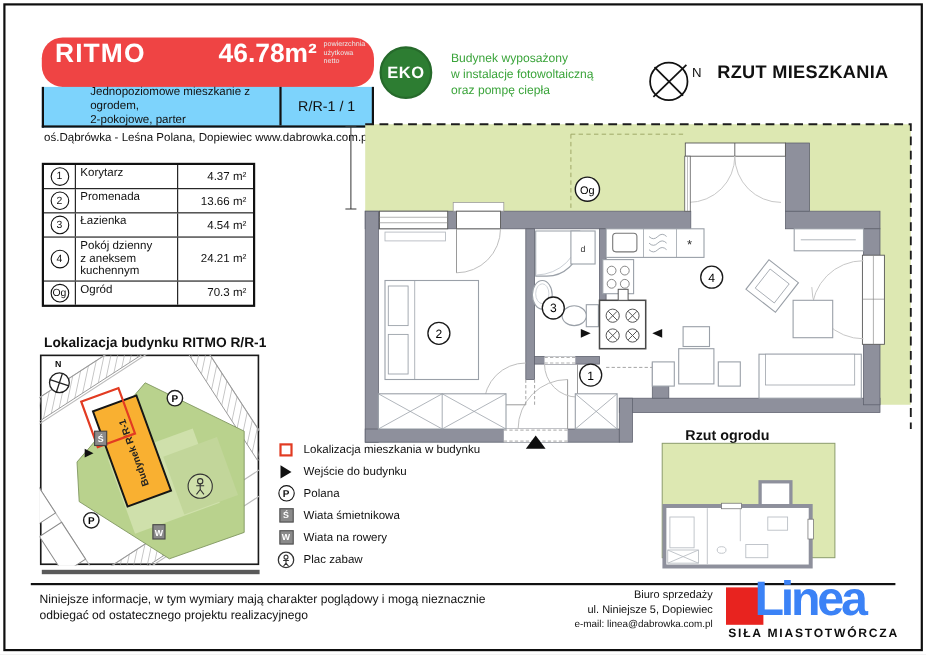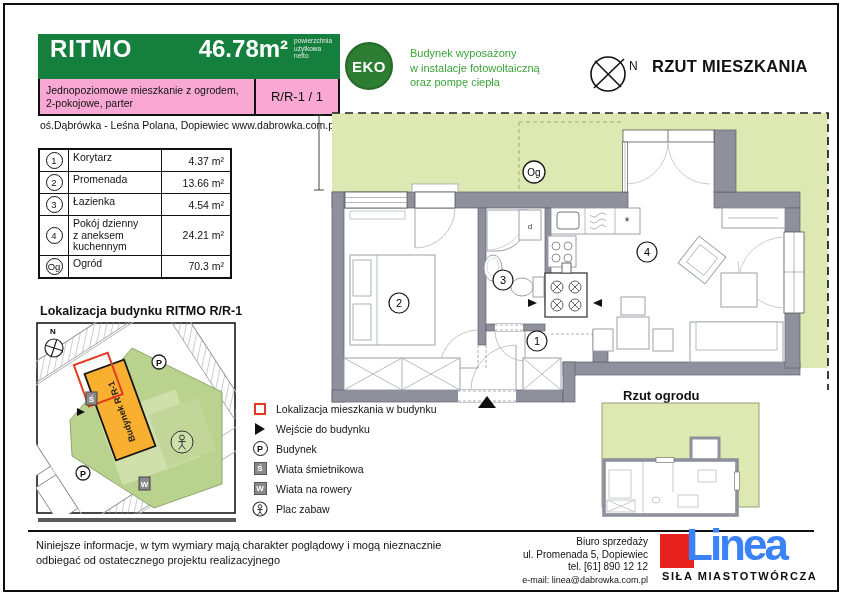--- a/index.html
+++ b/index.html
@@ -3,25 +3,25 @@
 <meta charset="utf-8">
 <style>
   html,body{margin:0;padding:0;background:#e9e9e9;}
   #page{position:relative;width:842px;height:595px;background:#fff;margin:0 auto;
         font-family:"Liberation Sans",sans-serif;color:#111;overflow:hidden;}
   .abs{position:absolute;}
   .frame{position:absolute;inset:3px;border:2px solid #0e0e0e;pointer-events:none;}
 
   
   .hdrbox{left:38px;top:34px;width:302px;}
-  .hdrblack{height:45px;background:#15803d;color:#fff;display:flex;align-items:center;padding:0 8px 16px 12px;box-sizing:border-box;}
+  .hdrblack{height:45px;background:#ef4444;color:#fff;display:flex;align-items:center;padding:0 8px 16px 12px;box-sizing:border-box;border-radius:19px;}
   .brand{font-size:24px;font-weight:bold;letter-spacing:1px;}
   .bigarea{font-size:24px;font-weight:bold;margin-left:auto;}
   .areanote{font-size:6.5px;line-height:7.5px;margin-left:6px;color:#e8e8e8;}
-  .hdrwhite{height:37px;border:2px solid #111;border-top:none;display:flex;box-sizing:border-box;background:#f9a8d4;}
+  .hdrwhite{height:37px;border:2px solid #111;border-top:none;display:flex;box-sizing:border-box;background:#7dd3fc;padding-left:36px;}
   .hdesc{flex:1;padding:4px 6px;font-size:10.5px;line-height:13px;display:flex;flex-direction:column;justify-content:center;}
   .hcode{width:82px;border-left:2px solid #111;display:flex;align-items:center;justify-content:center;font-size:13px;}
   .addrrow{left:38px;top:119px;width:302px;font-size:10.5px;}
   .addr{position:absolute;left:2px;top:0;}
   .www{position:absolute;left:194px;top:0;}
 
   
   .eko{left:345px;top:42px;width:48px;height:48px;border-radius:50%;background:#2d7d32;
        color:#fff;display:flex;align-items:center;justify-content:center;font-size:15px;font-weight:bold;
        border:2px solid #266a2b;box-sizing:border-box;letter-spacing:.5px;}
@@ -224,21 +224,21 @@
     <div class="litem">
       <span class="lic">
           <span class="tri"></span>
         </span>
       <span class="llabel">Wejście do budynku</span>
     </div>
     <div class="litem">
       <span class="lic">
           <span class="pcirc">P</span>
         </span>
-      <span class="llabel">Budynek</span>
+      <span class="llabel">Polana</span>
     </div>
     <div class="litem">
       <span class="lic">
           <span class="graysq">Ś</span>
         </span>
       <span class="llabel">Wiata śmietnikowa</span>
     </div>
     <div class="litem">
       <span class="lic">
           <span class="graysq">W</span>
@@ -415,22 +415,21 @@
     <rect x="136.5" y="72" width="5" height="18" fill="#fff" stroke="#777" stroke-width="0.7"></rect>
   </svg>
 
   <div class="abs sep"></div>
   <div class="abs disc">
     <div>Niniejsze informacje, w tym wymiary mają charakter poglądowy i mogą nieznacznie</div>
     <div>odbiegać od ostatecznego projektu realizacyjnego</div>
   </div>
   <div class="abs office">
     <div class="o1">Biuro sprzedaży</div>
-    <div>ul. Promenada 5, Dopiewiec</div>
-    <div>tel. [61] 890 12 12</div>
+    <div>ul. Niniejsze 5, Dopiewiec</div>
     <div class="o4">e-mail: linea@dabrowka.com.pl</div>
   </div>
   <div class="abs linea">
     <div class="lred"></div>
     <div class="lword">Linea</div>
     <div class="ltag">SIŁA MIASTOTWÓRCZA</div>
   </div>
 </div>
 
 </body></html>

